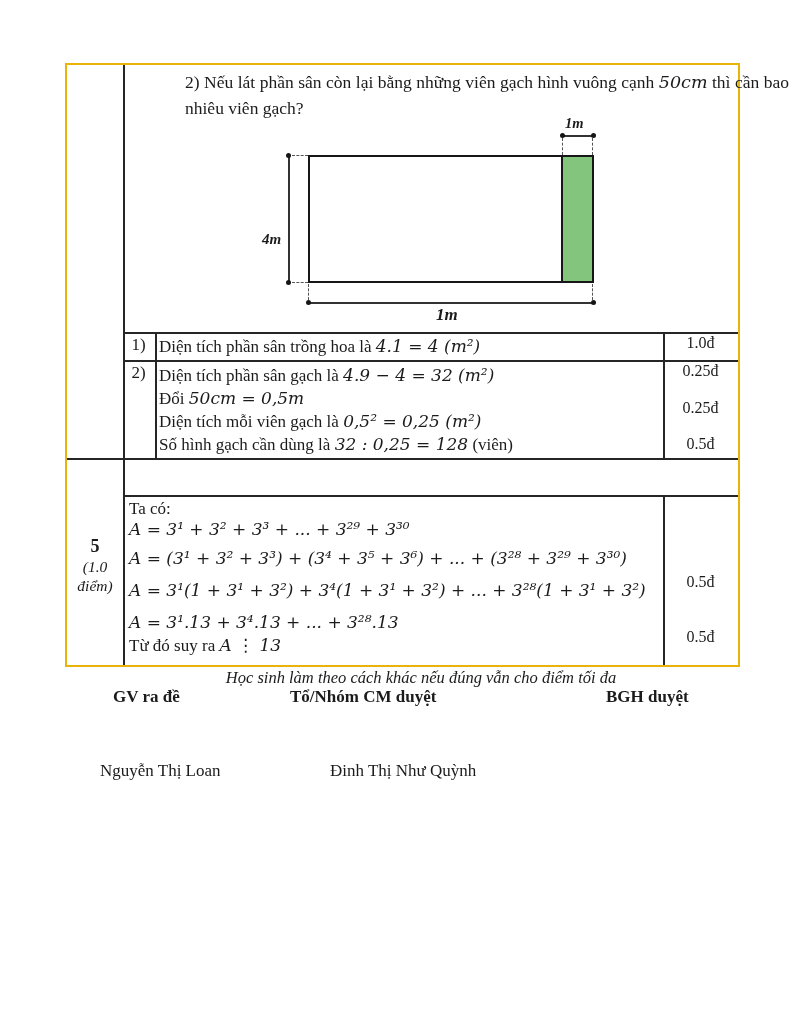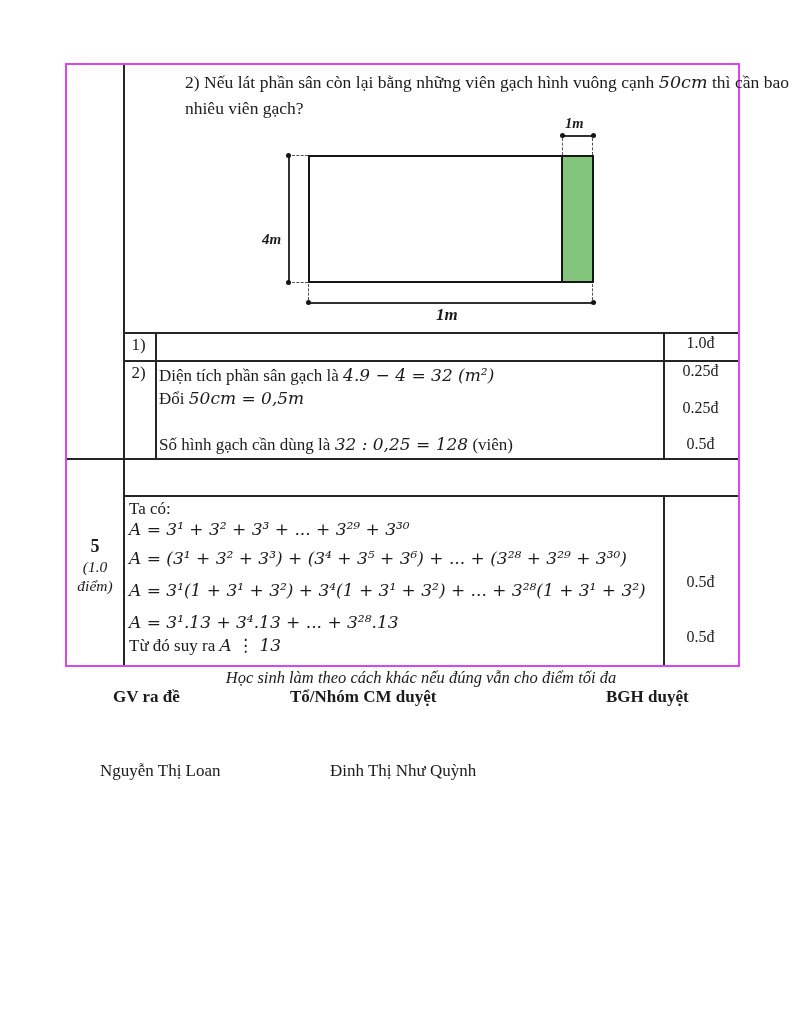--- a/index.html
+++ b/index.html
@@ -1,21 +1,21 @@
 <!DOCTYPE html>
 <html><head>
 <meta charset="utf-8">
 <style>
   html,body{margin:0;padding:0;background:#fff;}
   .page{position:relative;width:792px;height:1024px;background:#ffffff;
         font-family:"Liberation Serif","DejaVu Serif",serif;color:#1b1b1b;overflow:hidden;}
 
   
   .answer-table{position:absolute;left:65px;top:63px;width:671px;height:600px;
-                border:2px solid #d946ef;}
+                border:2px solid #eab308;}
   .tline{position:absolute;background:#262626;}
   .v{width:1.5px;} .h{height:1.5px;}
   .math{font-family:"DejaVu Serif","DejaVu Sans",serif;font-style:italic;}
   .txt{font-style:normal;}
 
   .question-par{position:absolute;left:61px;top:4px;width:604px;
                 font-size:17.5px;line-height:26px;text-align:justify;}
 
   .subnum{position:absolute;left:56px;width:31px;text-align:center;font-size:17px;}
   .ansline{position:absolute;left:92px;font-size:17px;white-space:nowrap;}
@@ -87,25 +87,27 @@
         <div class="dim" style="left:184px;top:237px;width:286px;height:1.5px;"></div>
         <div class="dot" style="left:182px;top:235px;"></div>
         <div class="dot" style="left:467px;top:235px;"></div>
         <div class="dash-v" style="left:184px;top:219px;height:16px;"></div>
         <div class="dash-v" style="left:468px;top:219px;height:16px;"></div>
         <div class="fig-label" style="left:312px;top:240px;font-size:17px;">1m</div>
       </div>
     </div>
 
     <div class="subnum" style="top:270px;">1)</div>
+    <div class="ansline" style="top:271px;"><span class="txt">Diện tích phần sân trồng hoa là </span><span class="math">4.1 = 4 (m²)</span></div>
     <div class="pts" style="top:269px;">1.0đ</div>
 
     <div class="subnum" style="top:298px;">2)</div>
     <div class="ansline" style="top:300px;"><span class="txt">Diện tích phần sân gạch là </span><span class="math">4.9 − 4 = 32 (m²)</span></div>
     <div class="ansline" style="top:323px;"><span class="txt">Đổi </span><span class="math">50cm = 0,5m</span></div>
+    <div class="ansline" style="top:346px;"><span class="txt">Diện tích mỗi viên gạch là </span><span class="math">0,5² = 0,25 (m²)</span></div>
     <div class="ansline" style="top:369px;"><span class="txt">Số hình gạch cần dùng là </span><span class="math">32 : 0,25 = 128</span><span class="txt"> (viên)</span></div>
     <div class="pts" style="top:297px;">0.25đ</div>
     <div class="pts" style="top:334px;">0.25đ</div>
     <div class="pts" style="top:370px;">0.5đ</div>
 
     <div class="q5num q5n" style="top:471px;">5</div>
     <div class="q5num q5s" style="top:492px;">(1.0</div>
     <div class="q5num q5s" style="top:511px;">điểm)</div>
 
 

